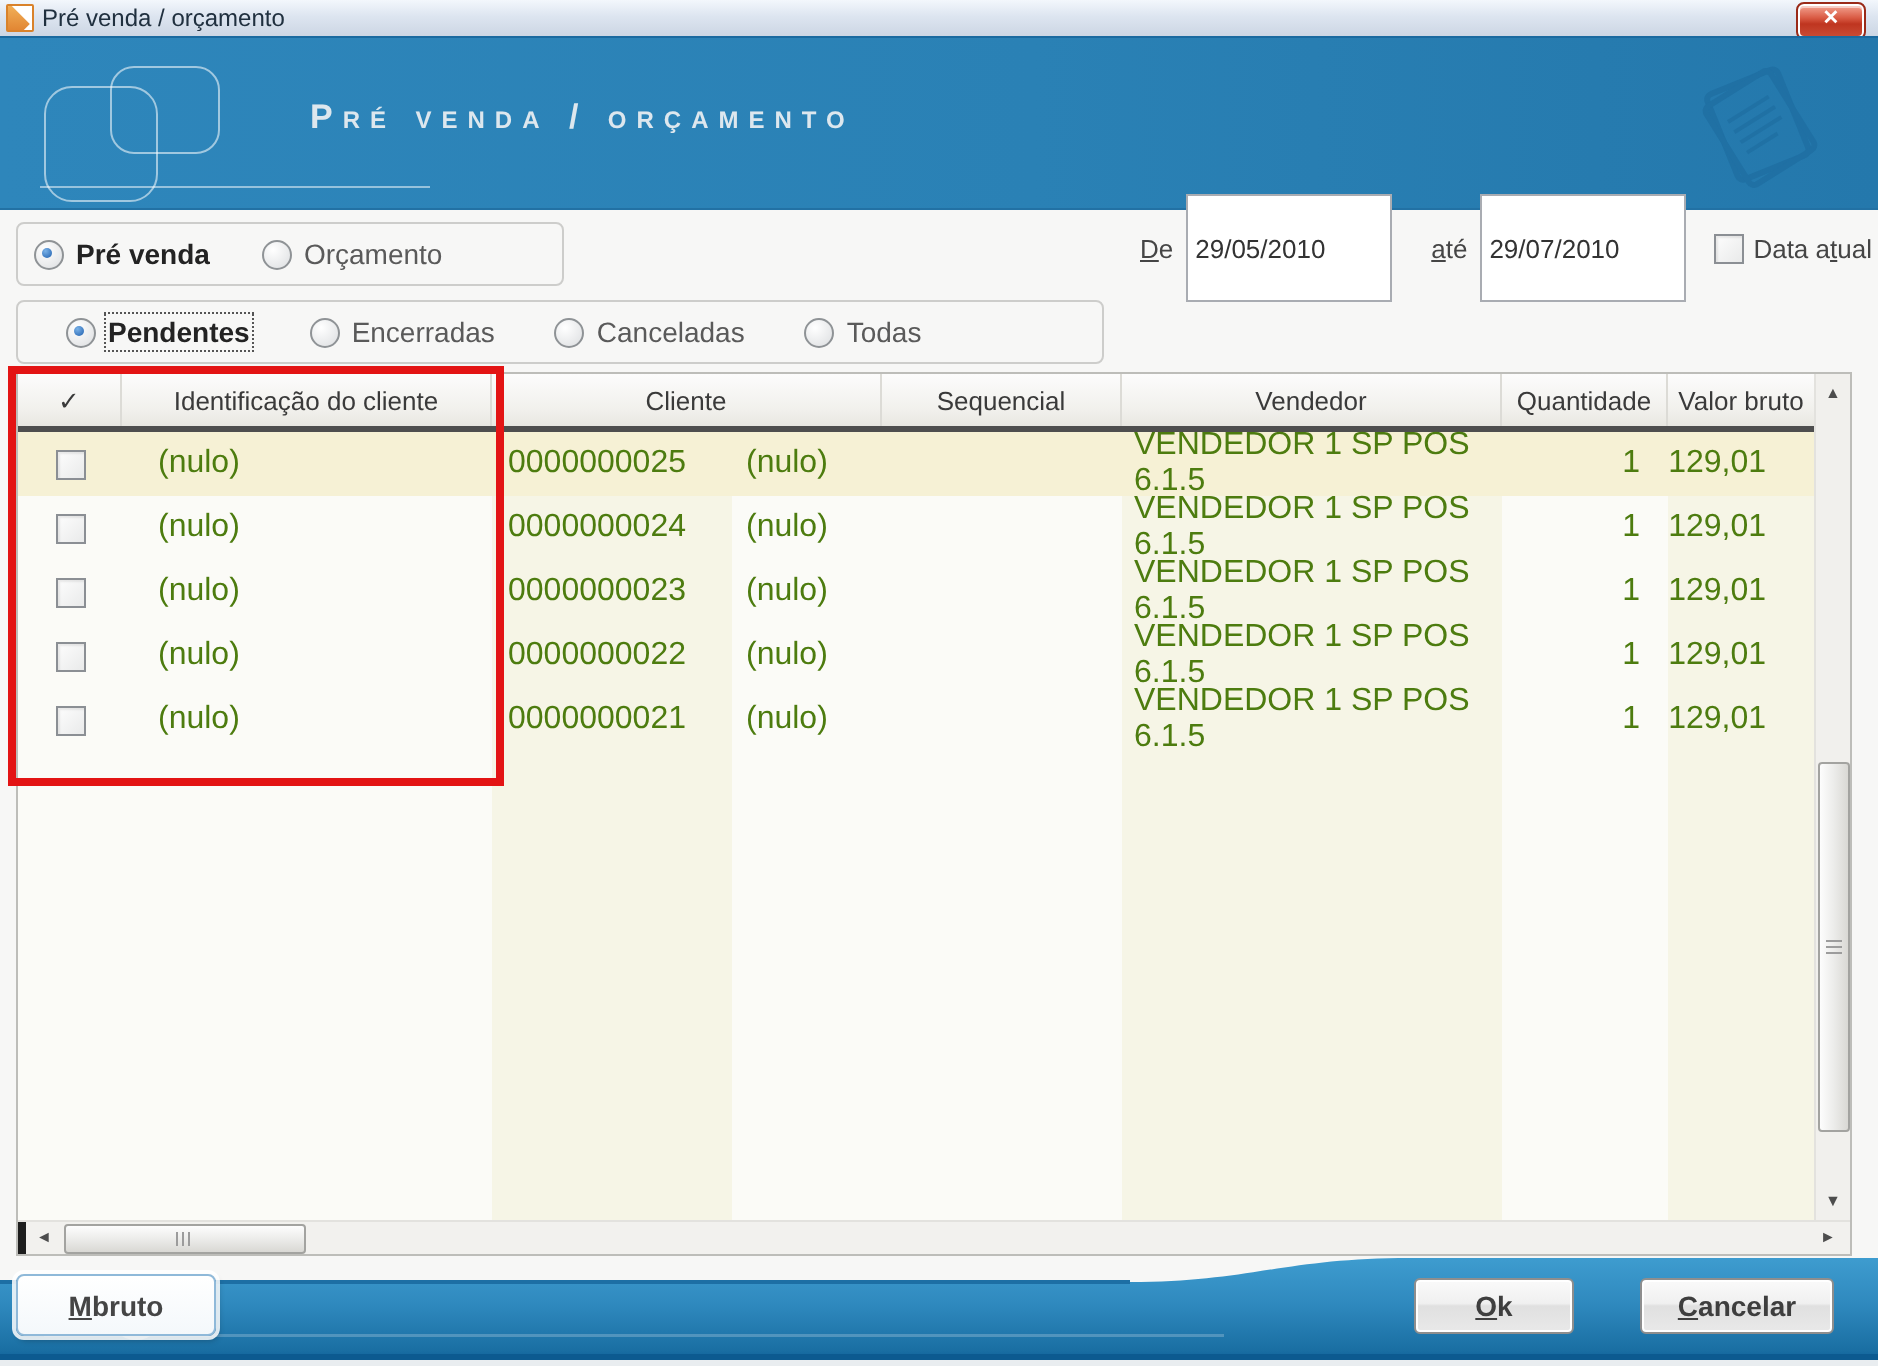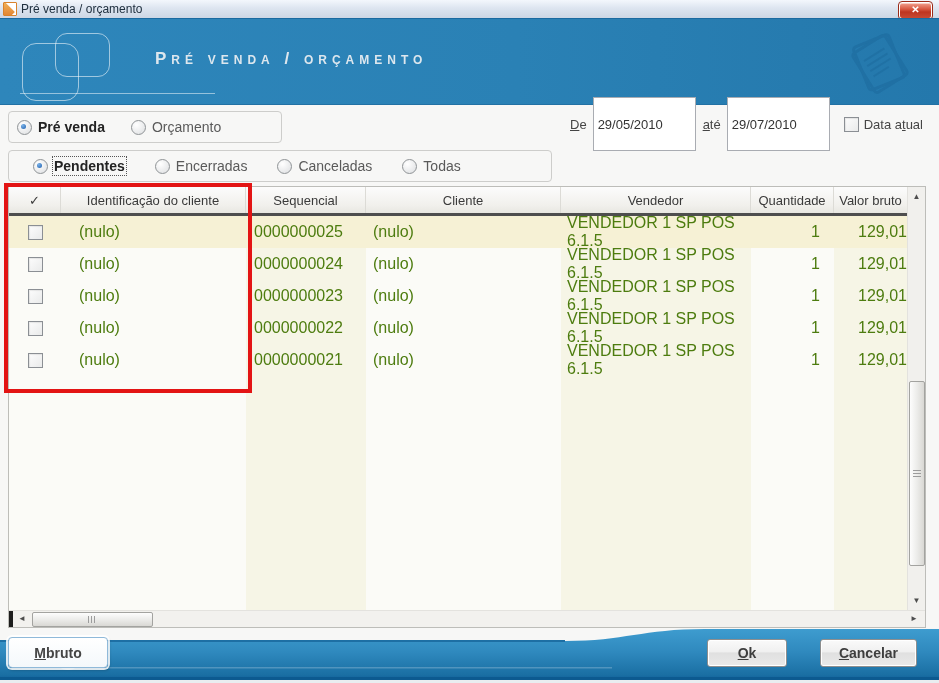--- a/index.html
+++ b/index.html
@@ -49,21 +49,21 @@
   .radio-label{font-size:14px;color:#5a5a5a;}
   .radio-label.sel{font-weight:bold;color:#232323;}
   .focus-dotted{outline:1px dotted #555;outline-offset:1px;}
   .date-row{position:absolute;left:570px;top:112px;height:24px;display:flex;align-items:center;}
   .fld-label{font-size:13px;color:#454545;}
   .accel{text-decoration:underline;}
   .date-input{
     width:93px;height:20px;border:1px solid #a9acb2;background:#fff;margin:0 0 0 6px;
     font-family:"Liberation Sans",sans-serif;font-size:13px;color:#333;padding:16px 4px;
   }
-  .ate-label{margin-left:7px;}
+  .ate-label{margin-left:20px;}
   .checkbox{width:13px;height:13px;border:1px solid #8b8f94;background:linear-gradient(135deg,#fdfdfd,#e9eaea);flex:0 0 auto;box-shadow:inset 1px 1px 1px rgba(0,0,0,.08);}
   .chk-atual{margin-left:14px;display:flex;align-items:center;gap:5px;cursor:pointer;}
   
   .grid{position:absolute;left:8px;top:186px;width:916px;height:440px;border:1px solid #bdbdb9;background:#fcfcf9;}
   .ghead{position:absolute;left:0;top:0;height:26px;width:898px;display:flex;
     background:linear-gradient(180deg,#fcfcfc 0%,#f1f0ec 70%,#e8e7e1 100%);
     border-bottom:3px solid #4e4e4e;}
   .ghead .hc{font-size:13px;color:#3a3a3a;display:flex;align-items:center;justify-content:center;border-right:1px solid #dcdbd6;box-sizing:border-box;}
   .c0{width:52px;}.c1{width:185px;}.c2{width:120px;}.c3{width:195px;}.c4{width:190px;}.c5{width:83px;}.c6{width:73px;}
   .gbody{position:absolute;left:0;top:29px;width:898px;bottom:17px;}
@@ -71,21 +71,21 @@
   .grow .cell{font-size:16px;color:#4d7c0f;display:flex;align-items:center;box-sizing:border-box;}
   .cell.colA{background:#fbfbf7;}
   .cell.colB{background:#f6f5e6;}
   .grow.selected .cell{background:#f6f1d5;}
   .cell.c0{justify-content:center;}
   .cell.c1{padding-left:18px;}
   .cell.c2{padding-left:8px;}
   .cell.c3{padding-left:7px;}
   .cell.c4{padding-left:6px;}
   .cell.c5{justify-content:flex-end;padding-right:14px;}
-  .cell.c6{justify-content:flex-end;padding-right:0;}
+  .cell.c6{justify-content:flex-end;padding-right:24px;}
   .bands{display:flex;position:absolute;left:0;top:189px;bottom:0;width:898px;}
   .bands div{height:100%;}
   
   .vscroll{position:absolute;right:0;top:0;width:17px;height:423px;background:#f1f0ed;border-left:1px solid #e3e2de;}
   .sb-arrow{position:absolute;left:0;width:17px;height:15px;color:#4d4d4d;font-size:8px;text-align:center;line-height:15px;cursor:pointer;}
   .vthumb{position:absolute;left:1px;top:194px;width:14px;height:183px;border:1px solid #a3a3a0;border-radius:2px;
     background:linear-gradient(90deg,#fdfdfd 0%,#ececea 50%,#d9d8d4 100%);cursor:pointer;}
   .vthumb .grip{position:absolute;left:3px;top:88px;width:8px;height:8px;
     background:repeating-linear-gradient(180deg,#9c9c9c 0px,#9c9c9c 1px,transparent 1px,transparent 3px);}
   .hscroll{position:absolute;left:0;bottom:0;height:16px;width:916px;background:#f2f1ee;border-top:1px solid #e3e2de;}
@@ -197,22 +197,22 @@
     <div class="c4" style="background:#f6f5e6"></div>
     <div class="c5" style="background:#fbfbf7"></div>
     <div class="c6" style="background:#f6f5e6"></div>
   </div>
 
   <div class="ghead">
     <div class="hc c0">
         <span>✓</span>
       </div>
     <div class="hc c1">Identificação do cliente</div>
+    <div class="hc c3">Cliente</div>
     <div class="hc c2">Sequencial</div>
-    <div class="hc c3">Cliente</div>
     <div class="hc c4">Vendedor</div>
     <div class="hc c5">Quantidade</div>
     <div class="hc c6" style="border-right:none">Valor bruto</div>
   </div>
 
   <div class="gbody">
     <div class="grow selected">
       <div class="cell c0">
           <span class="checkbox"></span>
         </div>

